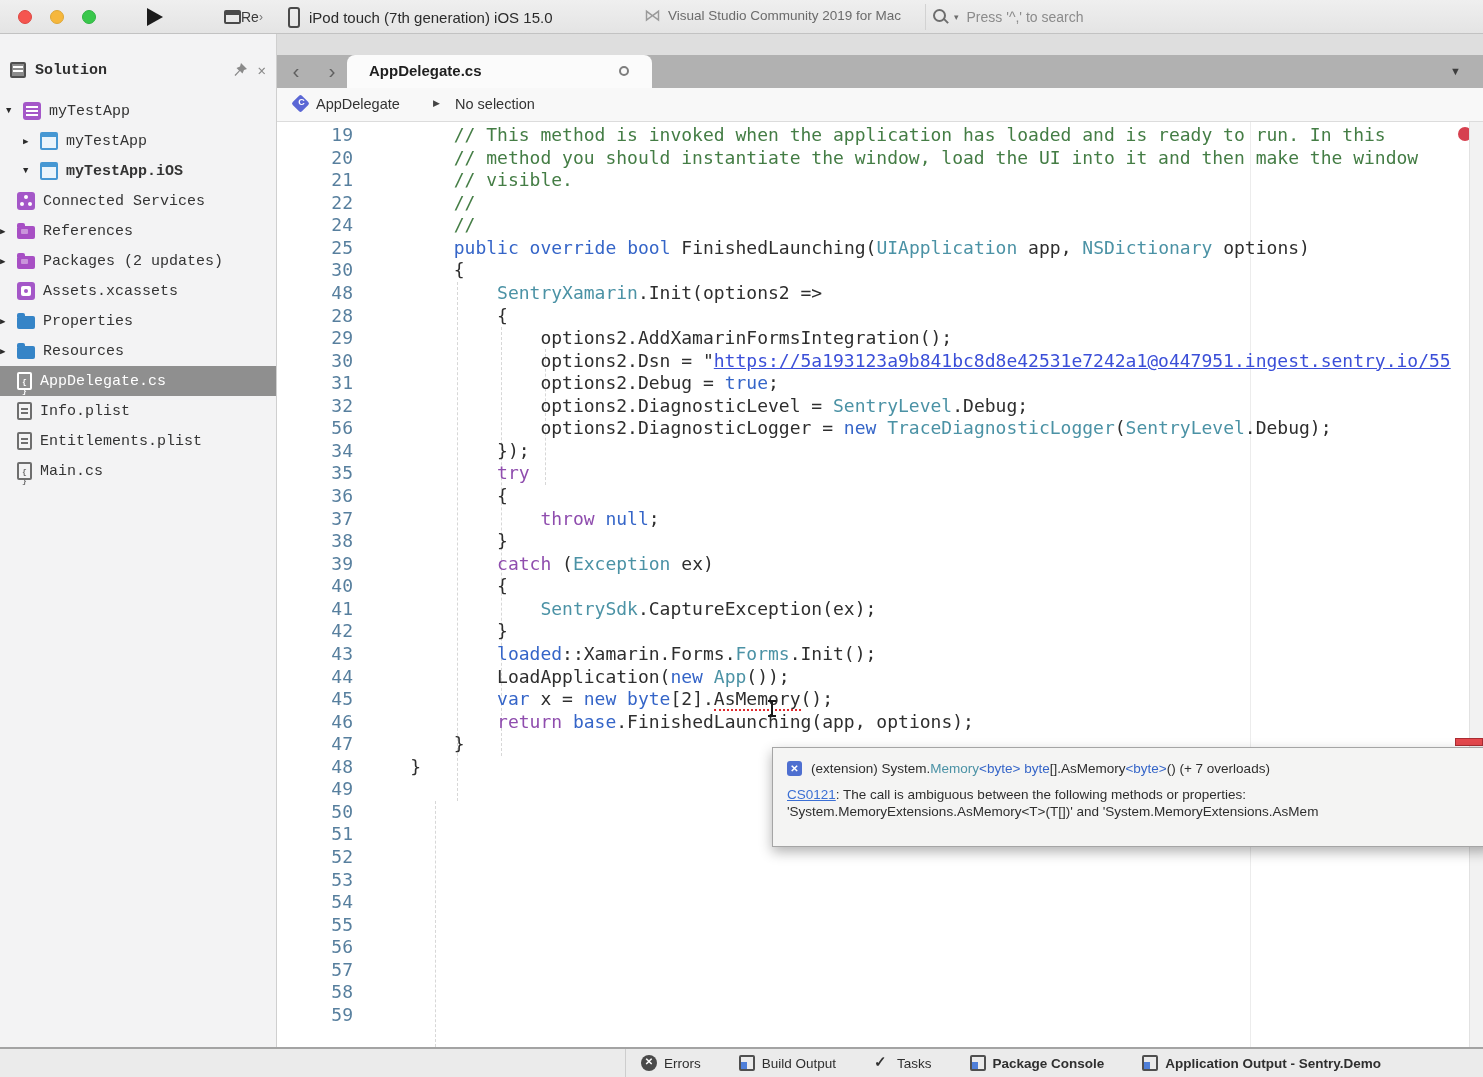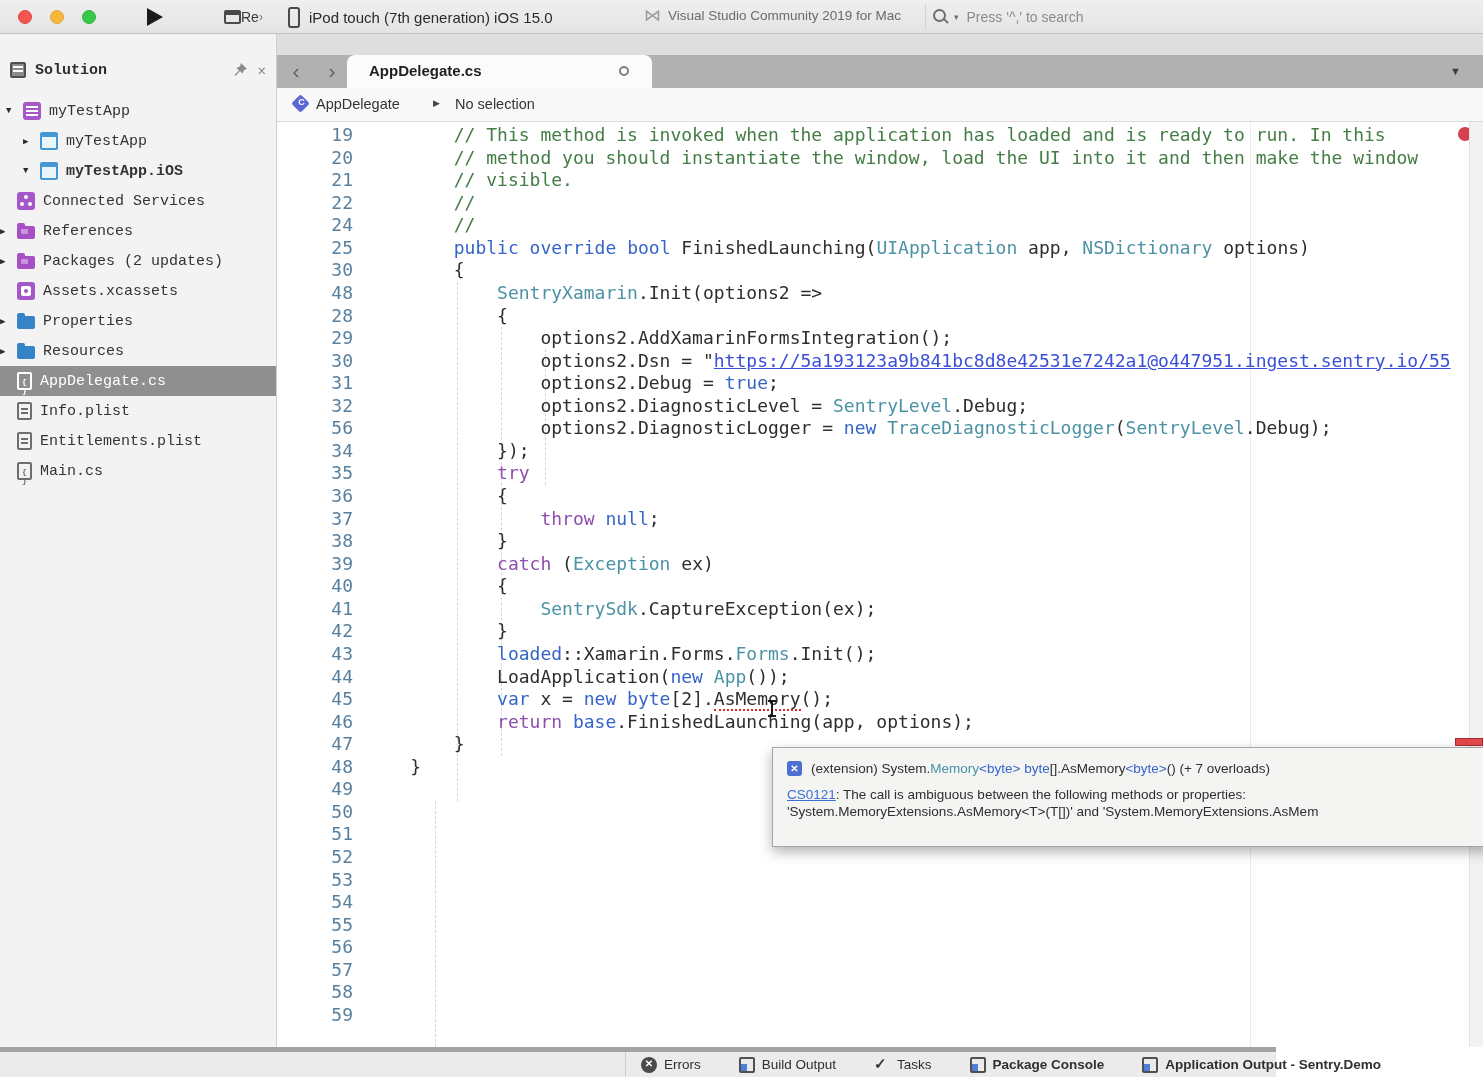--- a/index.html
+++ b/index.html
@@ -110,21 +110,21 @@
 
   
   .tooltip { position:absolute; left:772px; top:747px; width:720px; height:100px; background:#f4f4f3;
     border:1px solid #a5a5a5; box-shadow:0 5px 12px rgba(0,0,0,.3); padding:13px 14px; }
   .tt-sig { display:flex; align-items:center; gap:9px; font-size:13.5px; color:#333; white-space:nowrap; }
   .tt-icon { width:15px; height:15px; background:#4e6fd0; border-radius:3px; color:#fff; font-size:10px; font-weight:bold; text-align:center; line-height:15px; flex:none; }
   .tt-body { margin-top:10px; font-size:13.5px; color:#3c3c3c; line-height:17px; white-space:nowrap; }
   .tok-link { color:#3b6fd4; text-decoration:underline; cursor:pointer; }
 
   
-  .statusbar { position:absolute; left:0; top:1047px; width:1276px; height:30px; background:#ebebeb; border-top:5px solid #a3a3a3; }
+  .statusbar { position:absolute; left:0; top:1047px; width:1483px; height:30px; background:#ebebeb; border-top:2px solid #a3a3a3; }
   .sb-divider { position:absolute; left:625px; top:0; width:1px; height:100%; background:#cdcdcd; }
   .sb-items { position:absolute; left:641px; top:0; height:100%; display:flex; align-items:center; gap:38px; }
   .status-item { display:flex; align-items:center; gap:7px; font-size:13.5px; color:#2f2f2f; cursor:pointer; white-space:nowrap; }
   .status-item.bold { font-weight:bold; }
   .status-icon { width:16px; height:16px; position:relative; flex:none; }
   .icon-errors-icon { background:#4a4a4a; border-radius:50%; color:#fff; }
   .icon-errors-icon::before { content:"✕"; position:absolute; left:0; right:0; top:1px; text-align:center; font-size:10px; font-weight:bold; }
   .icon-build-output-icon, .icon-package-console-icon, .icon-application-output-icon { border:2px solid #4f4f4f; border-radius:2px; }
   .icon-build-output-icon::after, .icon-package-console-icon::after, .icon-application-output-icon::after {
     content:""; position:absolute; left:0px; bottom:0px; width:6px; height:7px; background:#4f7fd9; }

